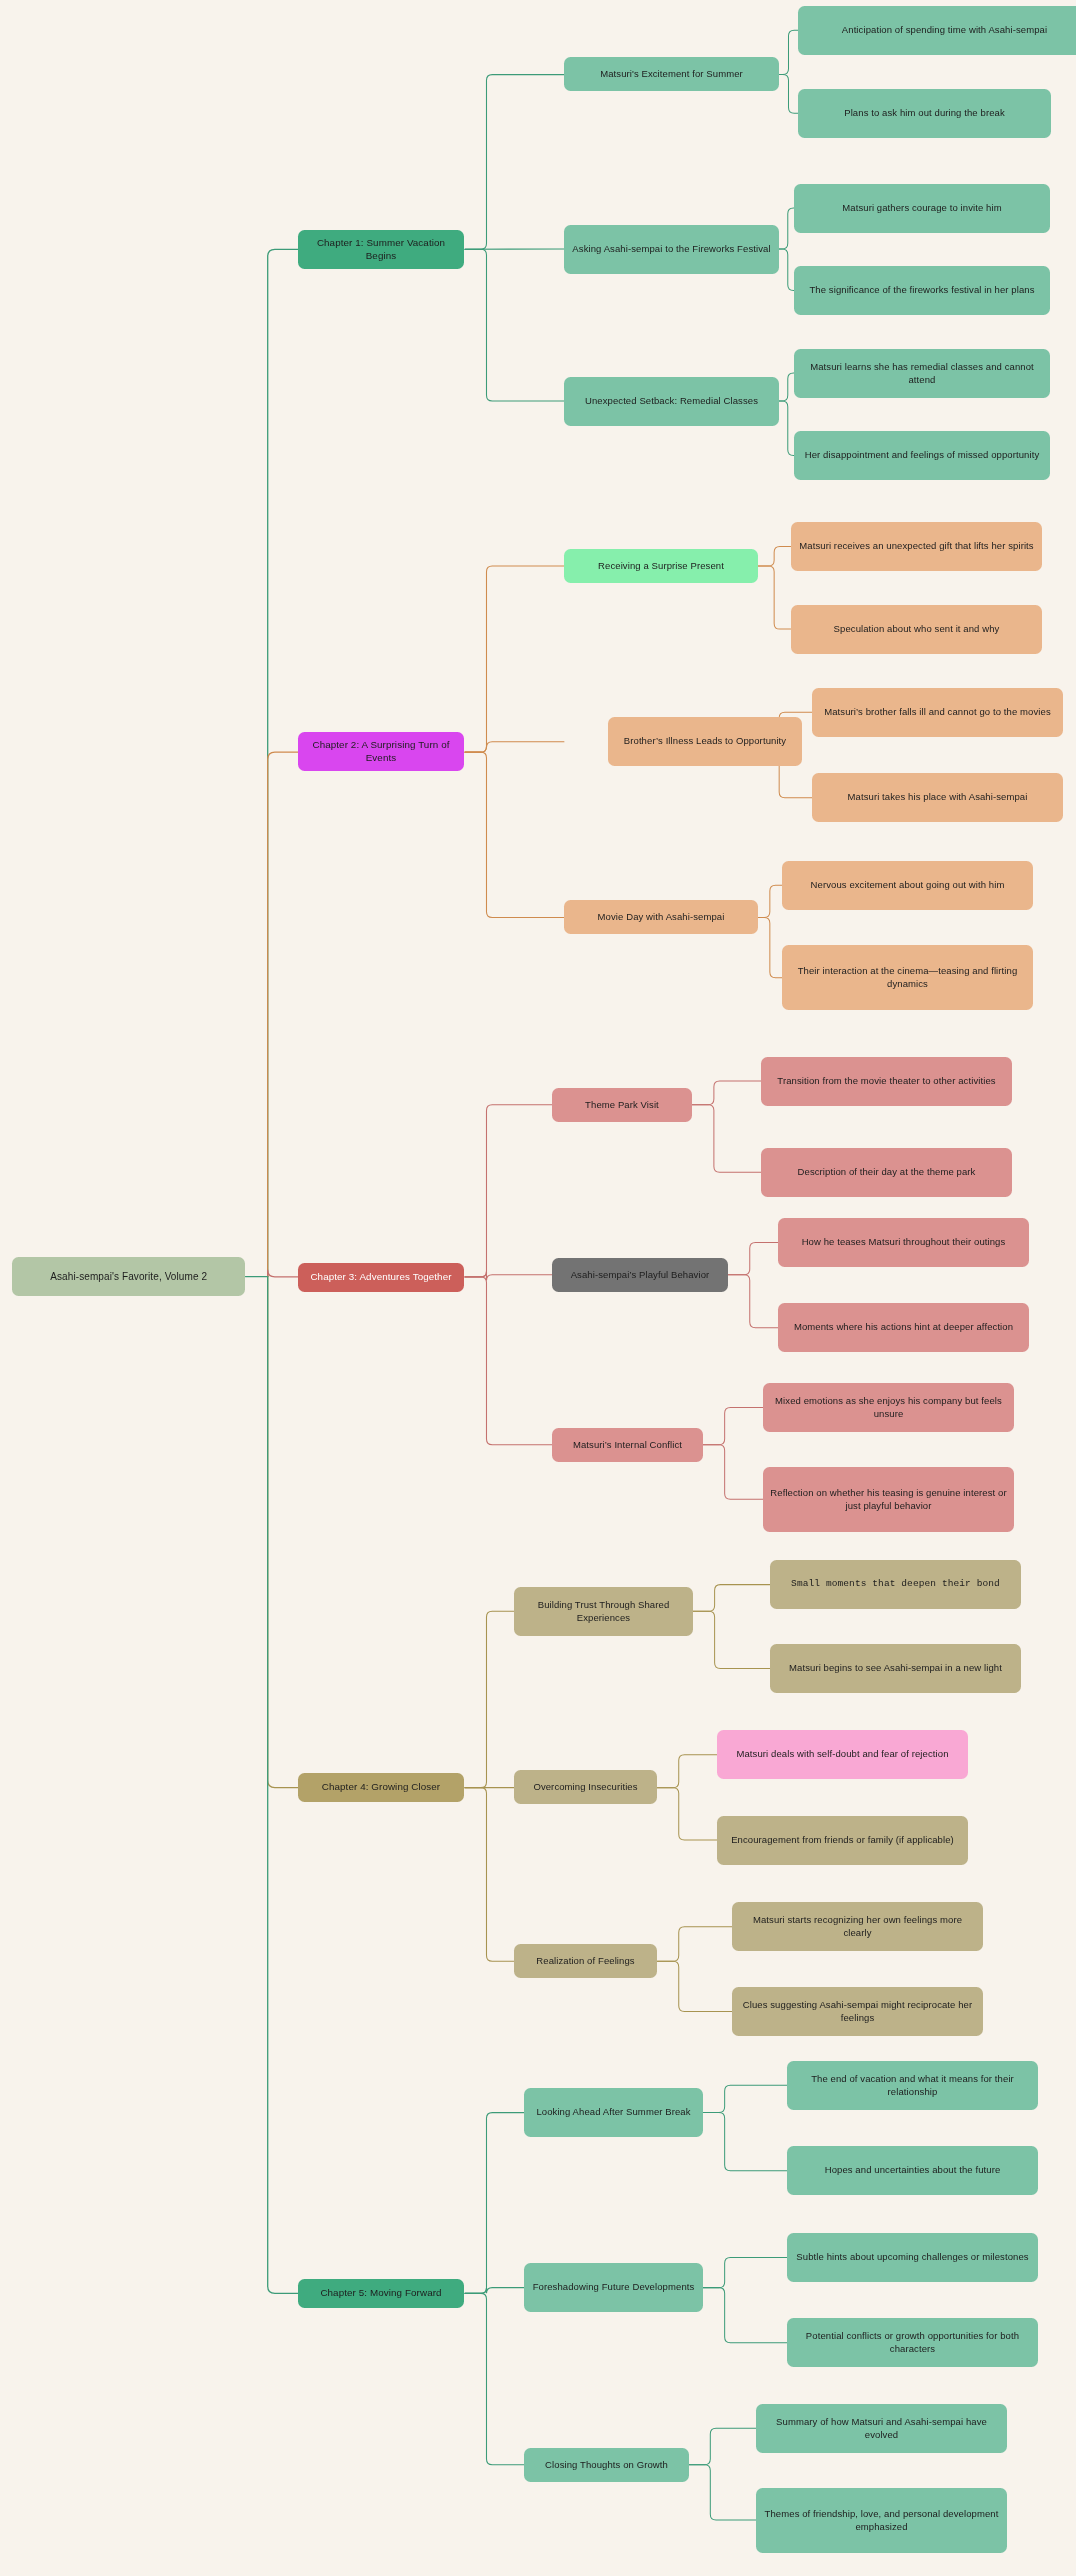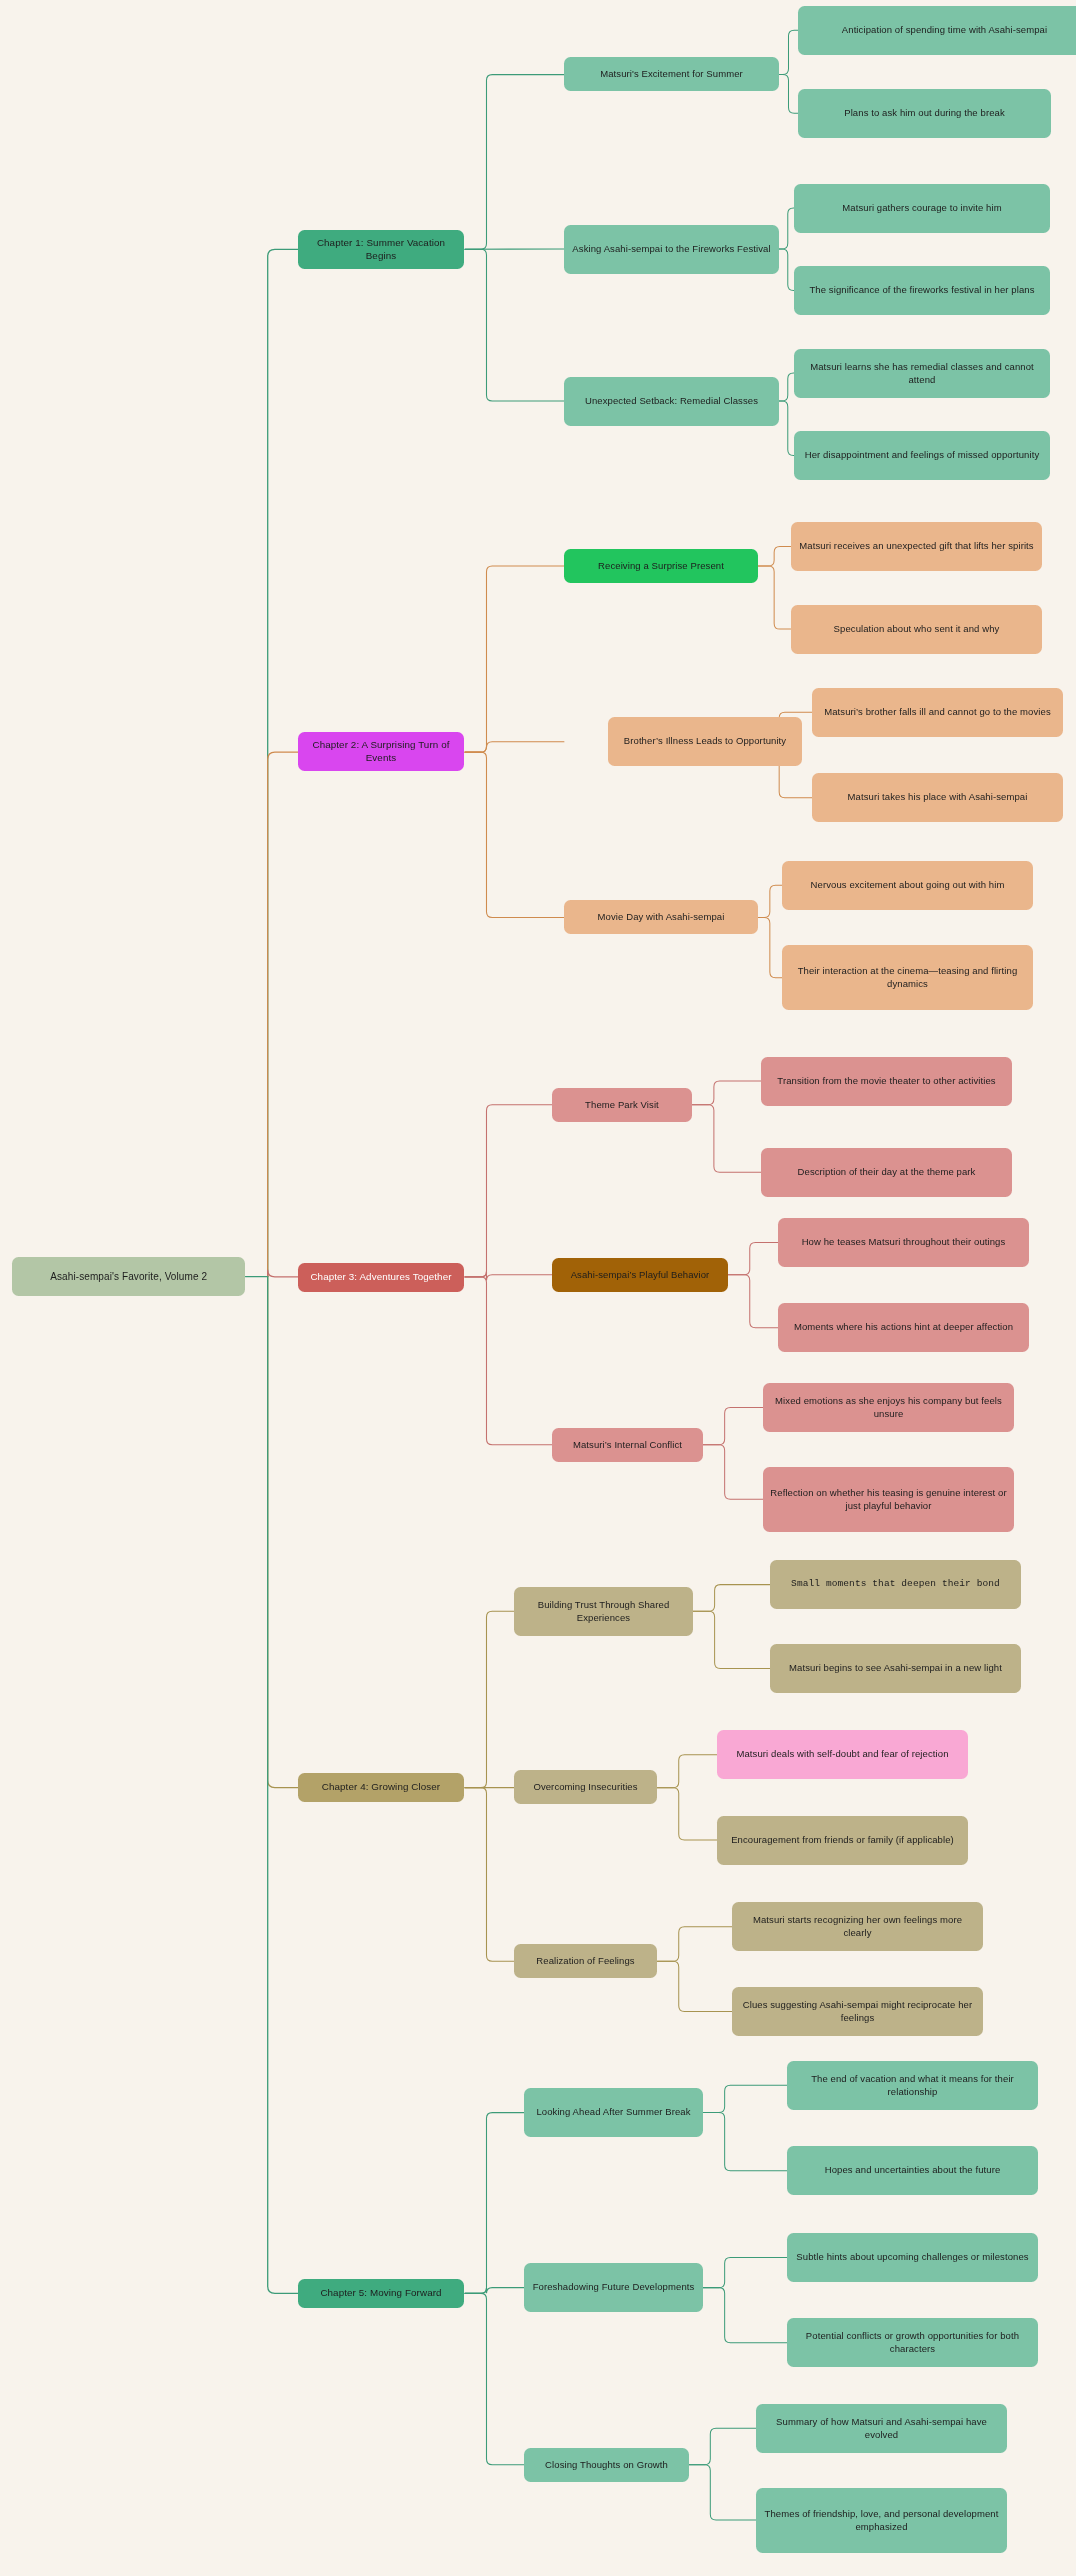--- a/index.html
+++ b/index.html
@@ -89,34 +89,34 @@
     <div class="node lvl2" style="left: 564px; top: 57px; width: 215px; height: 34px; background: rgb(124, 195, 166);">Matsuri's Excitement for Summer</div>
     <div class="node lvl3" style="left: 798px; top: 5.7px; width: 293px; height: 49px; background: rgb(124, 195, 166);">Anticipation of spending time with Asahi-sempai</div>
     <div class="node lvl3" style="left: 798px; top: 89px; width: 253px; height: 49px; background: rgb(124, 195, 166);">Plans to ask him out during the break</div>
     <div class="node lvl2" style="left: 564px; top: 225px; width: 215px; height: 49px; background: rgb(124, 195, 166);">Asking Asahi-sempai to the Fireworks Festival</div>
     <div class="node lvl3" style="left: 794px; top: 184px; width: 256px; height: 49px; background: rgb(124, 195, 166);">Matsuri gathers courage to invite him</div>
     <div class="node lvl3" style="left: 794px; top: 266px; width: 256px; height: 49px; background: rgb(124, 195, 166);">The significance of the fireworks festival in her plans</div>
     <div class="node lvl2" style="left: 564px; top: 377px; width: 215px; height: 49px; background: rgb(124, 195, 166);">Unexpected Setback: Remedial Classes</div>
     <div class="node lvl3" style="left: 794px; top: 349px; width: 256px; height: 49px; background: rgb(124, 195, 166);">Matsuri learns she has remedial classes and cannot attend</div>
     <div class="node lvl3" style="left: 794px; top: 431px; width: 256px; height: 49px; background: rgb(124, 195, 166);">Her disappointment and feelings of missed opportunity</div>
     <div class="node lvl1" style="left: 298px; top: 732px; width: 166px; height: 39px; background: #d946ef;">Chapter 2: A Surprising Turn of Events</div>
-    <div class="node lvl2" style="left: 564px; top: 549px; width: 194px; height: 34px; background: #22c55e;">Receiving a Surprise Present</div>
+    <div class="node lvl2" style="left: 564px; top: 549px; width: 194px; height: 34px; background: #86efac;">Receiving a Surprise Present</div>
     <div class="node lvl3" style="left: 791px; top: 522px; width: 251px; height: 49px; background: rgb(234, 182, 140);">Matsuri receives an unexpected gift that lifts her spirits</div>
     <div class="node lvl3" style="left: 791px; top: 605px; width: 251px; height: 49px; background: rgb(234, 182, 140);">Speculation about who sent it and why</div>
     <div class="node lvl2" style="left: 564px; top: 717px; width: 194px; height: 49px; background: rgb(234, 182, 140); margin-left: 44px;">Brother’s Illness Leads to Opportunity</div>
     <div class="node lvl3" style="left: 812px; top: 688px; width: 251px; height: 49px; background: rgb(234, 182, 140);">Matsuri’s brother falls ill and cannot go to the movies</div>
     <div class="node lvl3" style="left: 812px; top: 773px; width: 251px; height: 49px; background: rgb(234, 182, 140);">Matsuri takes his place with Asahi-sempai</div>
     <div class="node lvl2" style="left: 564px; top: 900px; width: 194px; height: 34px; background: rgb(234, 182, 140);">Movie Day with Asahi-sempai</div>
     <div class="node lvl3" style="left: 782px; top: 861px; width: 251px; height: 49px; background: rgb(234, 182, 140);">Nervous excitement about going out with him</div>
     <div class="node lvl3" style="left: 782px; top: 945px; width: 251px; height: 65px; background: rgb(234, 182, 140);">Their interaction at the cinema—teasing and flirting dynamics</div>
     <div class="node lvl1 white" style="left: 298px; top: 1263px; width: 166px; height: 29px; background: rgb(204, 95, 90);">Chapter 3: Adventures Together</div>
     <div class="node lvl2" style="left: 552px; top: 1088px; width: 140px; height: 34px; background: rgb(219, 146, 144);">Theme Park Visit</div>
     <div class="node lvl3" style="left: 761px; top: 1057px; width: 251px; height: 49px; background: rgb(219, 146, 144);">Transition from the movie theater to other activities</div>
     <div class="node lvl3" style="left: 761px; top: 1148px; width: 251px; height: 49px; background: rgb(219, 146, 144);">Description of their day at the theme park</div>
-    <div class="node lvl2" style="left: 552px; top: 1258px; width: 176px; height: 34px; background: #a16207;">Asahi-sempai’s Playful Behavior</div>
+    <div class="node lvl2" style="left: 552px; top: 1258px; width: 176px; height: 34px; background: #737373;">Asahi-sempai’s Playful Behavior</div>
     <div class="node lvl3" style="left: 778px; top: 1218px; width: 251px; height: 49px; background: rgb(219, 146, 144);">How he teases Matsuri throughout their outings</div>
     <div class="node lvl3" style="left: 778px; top: 1303px; width: 251px; height: 49px; background: rgb(219, 146, 144);">Moments where his actions hint at deeper affection</div>
     <div class="node lvl2" style="left: 552px; top: 1428px; width: 151px; height: 34px; background: rgb(219, 146, 144);">Matsuri’s Internal Conflict</div>
     <div class="node lvl3" style="left: 763px; top: 1383px; width: 251px; height: 49px; background: rgb(219, 146, 144);">Mixed emotions as she enjoys his company but feels unsure</div>
     <div class="node lvl3" style="left: 763px; top: 1467px; width: 251px; height: 65px; background: rgb(219, 146, 144);">Reflection on whether his teasing is genuine interest or just playful behavior</div>
     <div class="node lvl1" style="left: 298px; top: 1773px; width: 166px; height: 29px; background: rgb(179, 162, 104);">Chapter 4: Growing Closer</div>
     <div class="node lvl2" style="left: 514px; top: 1587px; width: 179px; height: 49px; background: rgb(189, 178, 137);">Building Trust Through Shared Experiences</div>
     <div class="node lvl3" style="left: 770px; top: 1560px; width: 251px; height: 49px; background: rgb(189, 178, 137); font-family: Liberation Mono, monospace;">Small moments that deepen their bond</div>
     <div class="node lvl3" style="left: 770px; top: 1644px; width: 251px; height: 49px; background: rgb(189, 178, 137);">Matsuri begins to see Asahi-sempai in a new light</div>
     <div class="node lvl2" style="left: 514px; top: 1770px; width: 143px; height: 34px; background: rgb(189, 178, 137);">Overcoming Insecurities</div>

